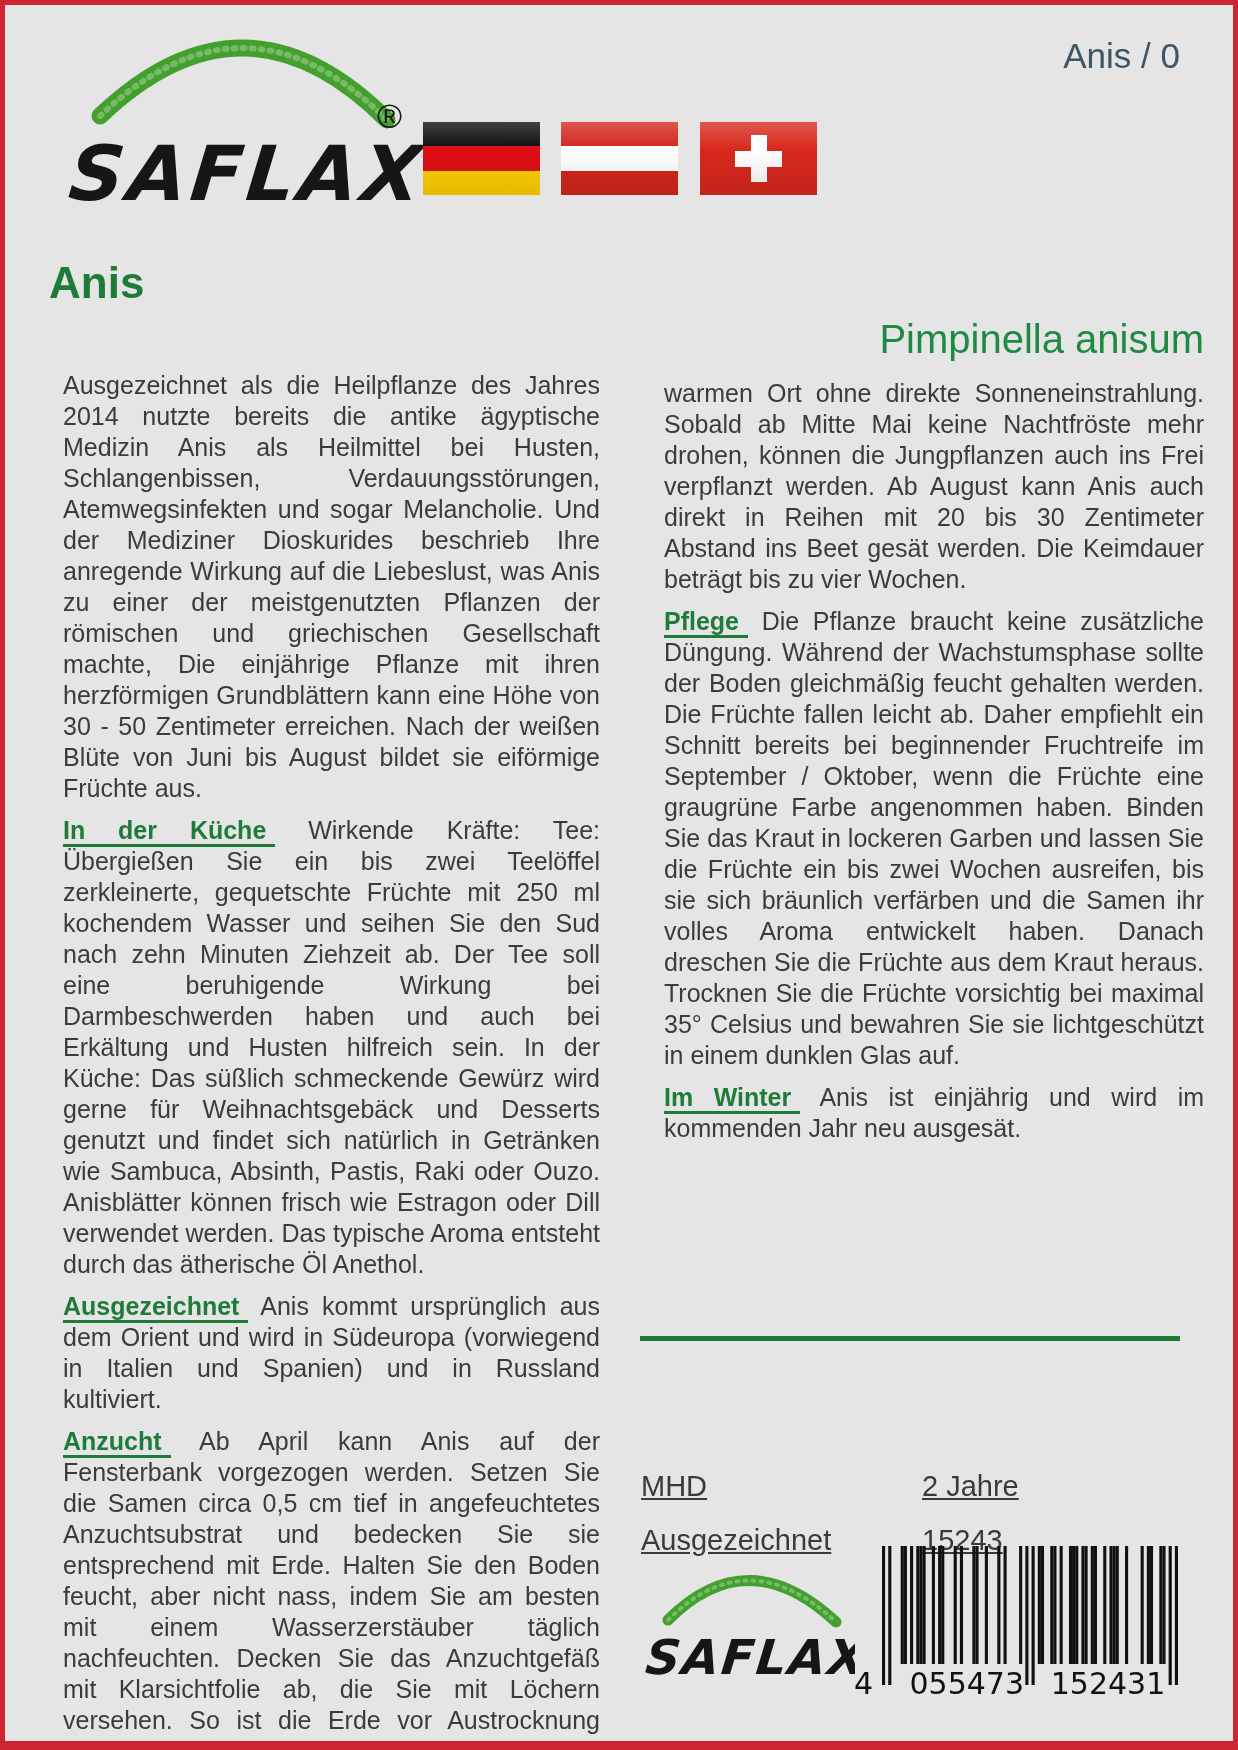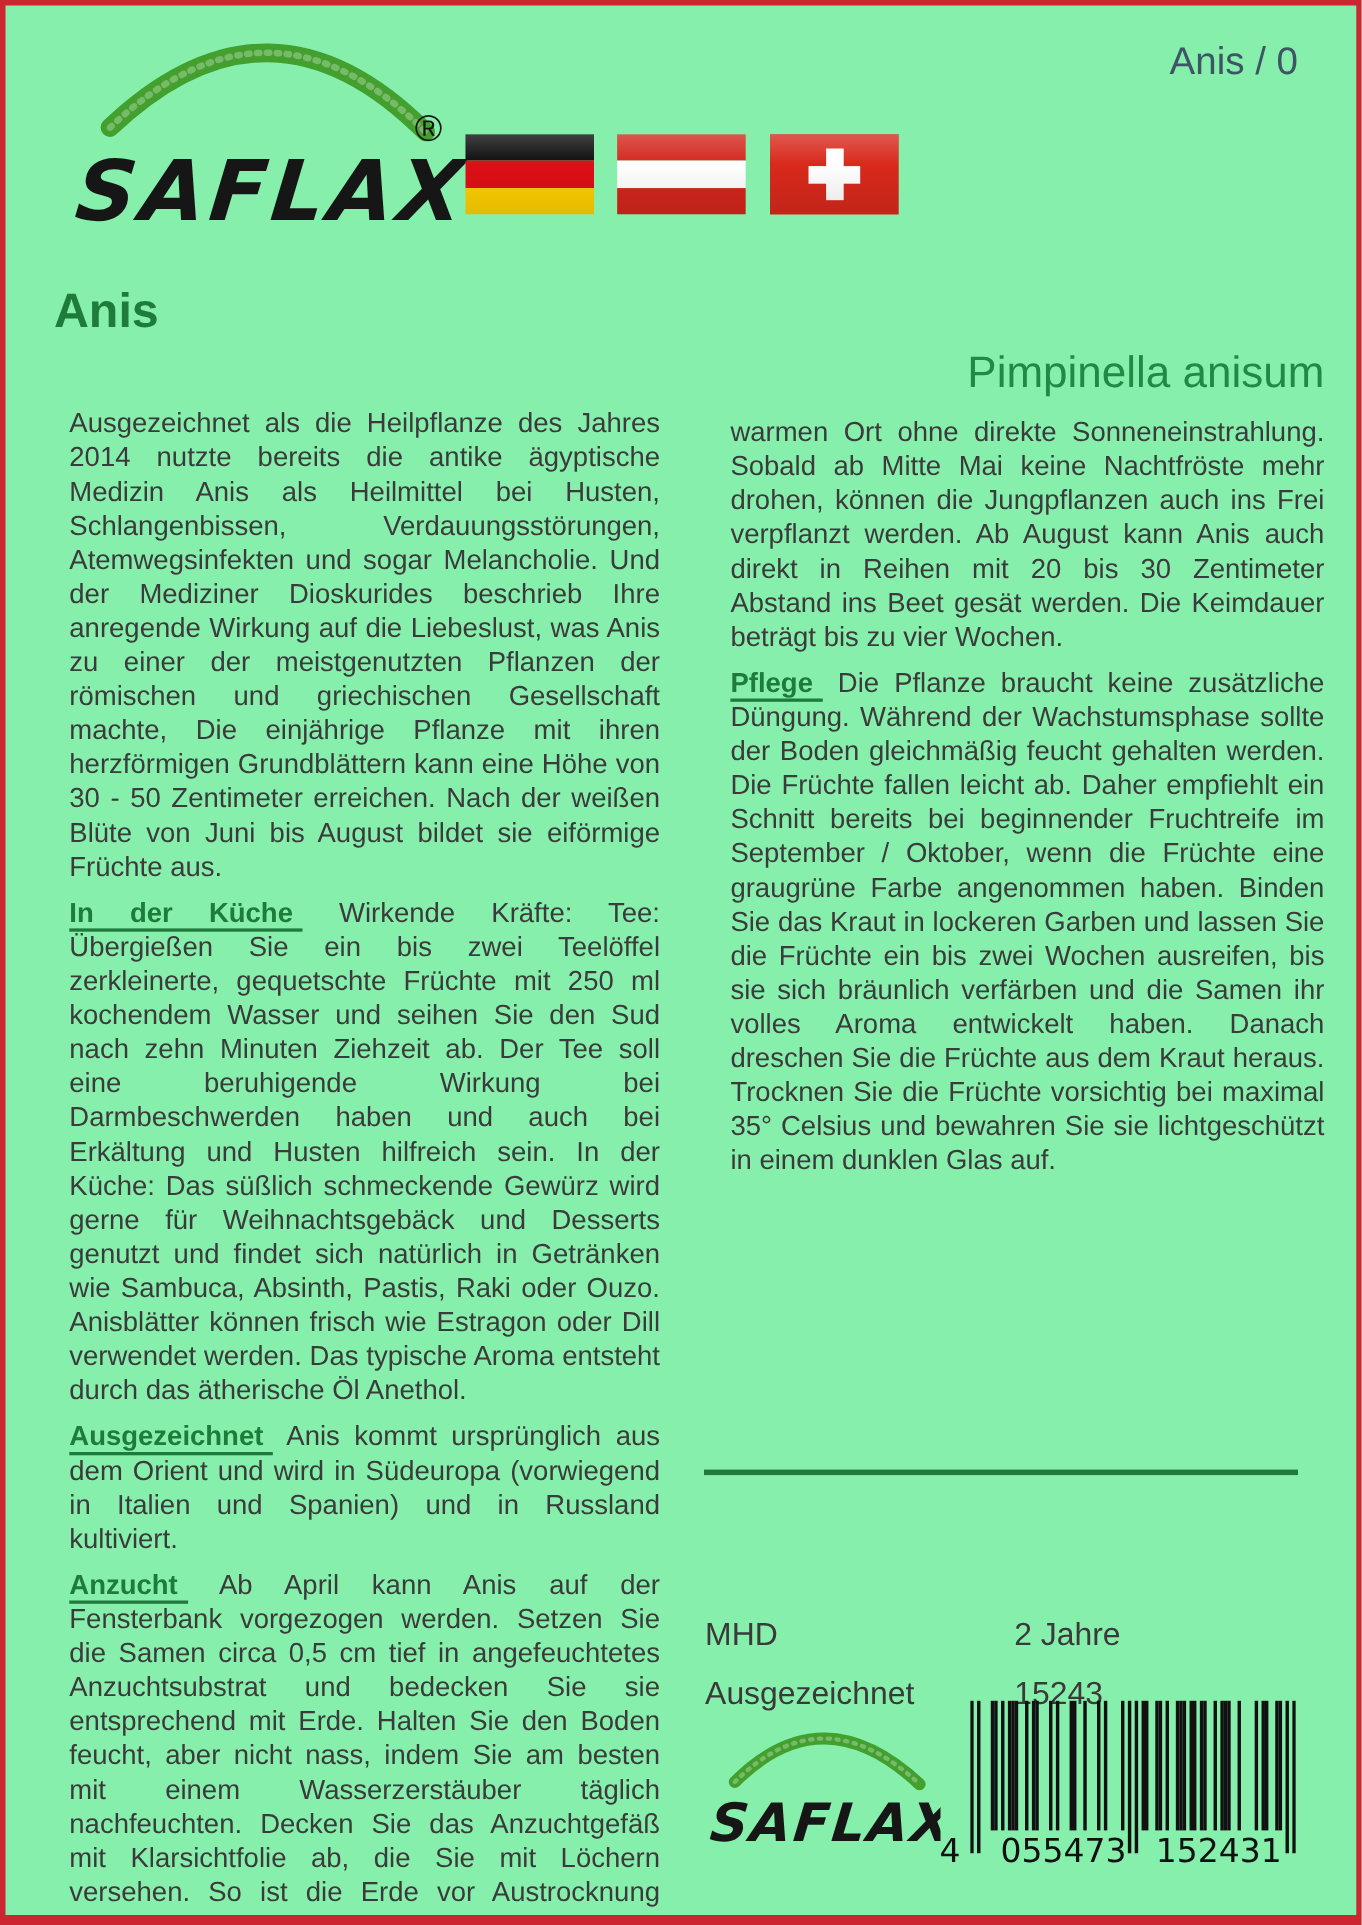--- a/index.html
+++ b/index.html
@@ -4,21 +4,21 @@
 <style>
   :root{
     --red:#cd2630;
     --green:#1e7b3a;
     --logo-green:#43a02e;
     --slate:#3e5565;
     --ink:#3b3b3b;
   }
   html,body{margin:0;padding:0;background:#fff;}
   .page{
-    position:relative;width:1238px;height:1750px;background:#86efac;overflow:hidden;
+    position:relative;width:1238px;height:1750px;background:#e5e5e5;overflow:hidden;
     font-family:"Liberation Sans","DejaVu Sans",sans-serif;color:var(--ink);
   }
   .border-frame{
     position:absolute;inset:0;border:5px solid var(--red);border-bottom-width:9px;
     pointer-events:none;z-index:50;
   }
   .product-code{
     position:absolute;left:880px;top:36px;width:300px;text-align:right;
     font-size:35px;color:var(--slate);
   }
@@ -48,21 +48,21 @@
   .col p{
     margin:0 0 11px;text-align:justify;font-size:25px;line-height:31px;color:var(--ink);
     hyphens:auto;-webkit-hyphens:auto;
   }
   .sec-h{
     color:var(--green);font-weight:bold;border-bottom:3px solid var(--green);padding-right:9px;
   }
   .sec-h:empty{display:none;border:none;padding:0;}
   .sep-line{position:absolute;left:640px;top:1336px;width:540px;height:5px;background:var(--green);}
   .meta{position:absolute;left:641px;top:1470px;width:540px;}
-  .meta-row{display:flex;margin-bottom:21px;font-size:29px;color:#3a3a3a;line-height:33px;}
+  .meta-row{display:flex;margin-bottom:21px;font-size:29px;color:#3a3a3a;line-height:33px;text-decoration:underline;}
   .meta-label{width:281px;}
   .meta-value{flex:1;}
   .barcode{position:absolute;left:850px;top:1546px;width:330px;height:160px;}
   .barcode svg{position:absolute;left:32px;top:0;}
   .bc-digit{
     position:absolute;top:120px;font-size:30px;color:#111;
     font-family:"DejaVu Sans","Liberation Sans",sans-serif;
   }
   .bc-first{left:4px;}
   .bc-g1{left:42px;width:132px;text-align:right;}
@@ -122,20 +122,23 @@
     </p>
   </div>
 
   <div class="col col-right">
     <h2 class="botanical">Pimpinella anisum</h2>
     <p>
       <span>warmen Ort ohne direkte Sonneneinstrahlung. Sobald ab Mitte Mai keine Nachtfröste mehr drohen, können die Jungpflanzen auch ins Frei verpflanzt werden. Ab August kann Anis auch direkt in Reihen mit 20 bis 30 Zentimeter Abstand ins Beet gesät werden. Die Keimdauer beträgt bis zu vier Wochen.</span>
     </p>
     <p>
       <span class="sec-h">Pflege</span> <span>Die Pflanze braucht keine zusätzliche Düngung. Während der Wachstumsphase sollte der Boden gleichmäßig feucht gehalten werden. Die Früchte fallen leicht ab. Daher empfiehlt ein Schnitt bereits bei beginnender Fruchtreife im September / Oktober, wenn die Früchte eine graugrüne Farbe angenommen haben. Binden Sie das Kraut in lockeren Garben und lassen Sie die Früchte ein bis zwei Wochen ausreifen, bis sie sich bräunlich verfärben und die Samen ihr volles Aroma entwickelt haben. Danach dreschen Sie die Früchte aus dem Kraut heraus. Trocknen Sie die Früchte vorsichtig bei maximal 35° Celsius und bewahren Sie sie lichtgeschützt in einem dunklen Glas auf.</span>
+    </p>
+    <p>
+      <span class="sec-h">Im Winter</span> <span>Anis ist einjährig und wird im kommenden Jahr neu ausgesät.</span>
     </p>
   </div>
 
   <div class="sep-line"></div>
 
   <div class="meta">
     <div class="meta-row">
       <span class="meta-label">MHD</span>
       <span class="meta-value">2 Jahre</span>
     </div>

